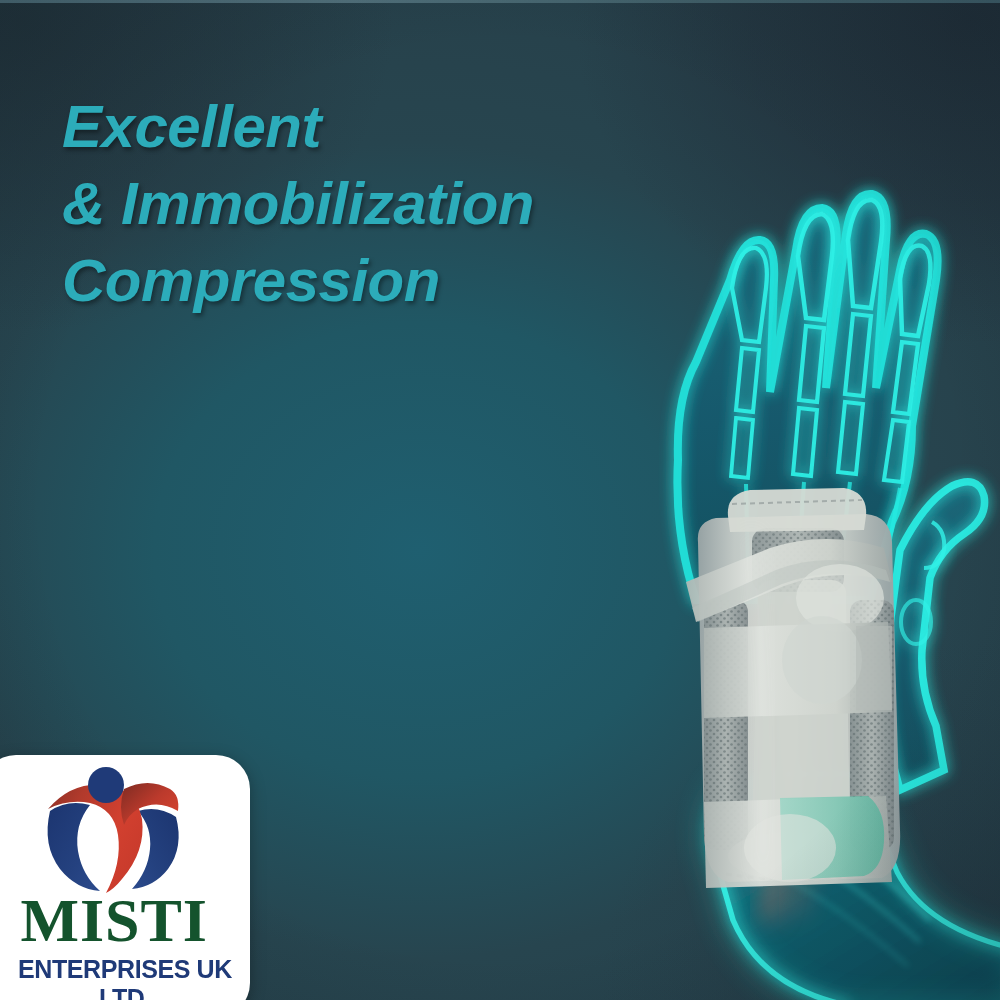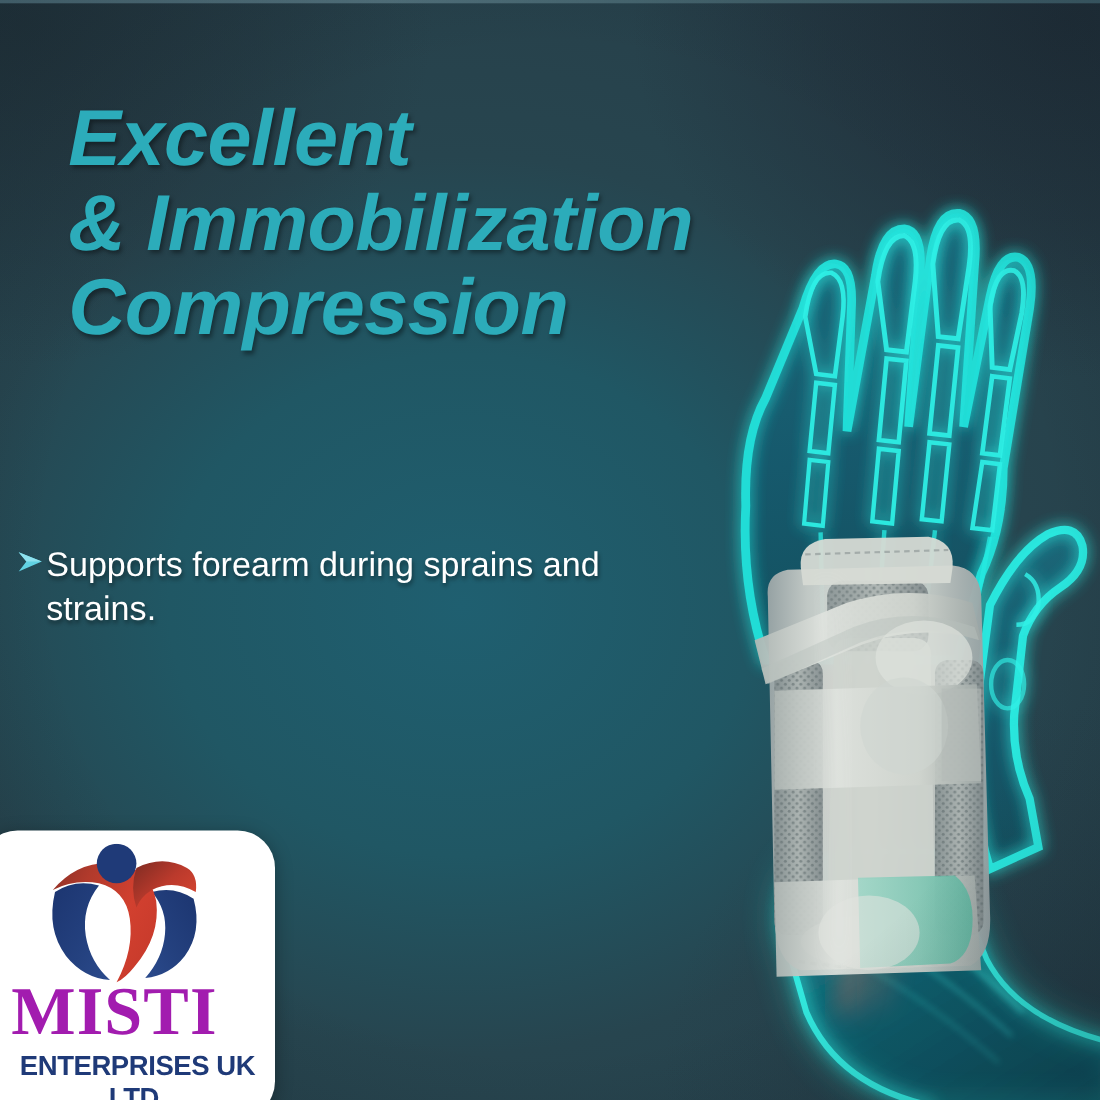--- a/index.html
+++ b/index.html
@@ -53,21 +53,21 @@
     background: linear-gradient(90deg, #4b6b77 0%, #5b7b86 35%, #476871 70%, #3e606b 100%);
     opacity: .75;
   }
 
   
   .headline {
     position: absolute;
     left: 62px;
     top: 88px;
     width: 640px;
-    font-size: 72px;
+    font-size: 60px;
     font-weight: bold;
     font-style: italic;
     line-height: 77px;
     letter-spacing: -0.5px;
     color: #2cacba;
     text-shadow: 2px 3px 4px rgba(0,0,0,0.38);
   }
   .headline .hl-line { display: block; white-space: nowrap; }
 
   
@@ -137,27 +137,27 @@
     top: 12px;
     width: 150px;
     height: 128px;
   }
   .logo-mark svg { display: block; }
   .logo-wordmark {
     position: absolute;
     left: 0;
     top: 132px;
     width: 208px;
-    text-align: center;
+    text-align: right;
     font-family: "Liberation Serif", serif;
     font-weight: bold;
     font-size: 62px;
     line-height: 66px;
     letter-spacing: 1px;
-    color: #a21caf;
+    color: #14532d;
   }
   .logo-tagline {
     position: absolute;
     left: 0;
     top: 200px;
     width: 250px;
     text-align: center;
     font-family: "Liberation Sans", sans-serif;
     font-weight: bold;
     font-size: 25px;
@@ -366,29 +366,20 @@
 
   <div class="headline">
     <span class="hl-line">Excellent</span>
     <span class="hl-line">&amp; Immobilization</span>
     <span class="hl-line">Compression</span>
   </div>
 
   <div class="bullets">
 
 
-    <div class="bullet-row indent-tight">
-      <span class="bullet-arrow">
-        <svg width="24" height="22" viewBox="0 0 24 22" xmlns="http://www.w3.org/2000/svg">
-          <path d="M1 2 L22 10.5 L1 19.5 L8 10.5 Z" fill="#61d2e3"></path>
-          <path d="M1 2 L22 10.5 L8 10.5 Z" fill="#8ee2ef"></path>
-        </svg>
-      </span>
-      <span class="bullet-text">Supports forearm during sprains and strains.</span>
-    </div>
 
   </div>
 
   <div class="logo-card">
     <div class="logo-inner">
 
       <div class="logo-mark">
         <svg width="150" height="128" viewBox="0 0 150 128" xmlns="http://www.w3.org/2000/svg">
           <defs>
             <linearGradient id="redSwoosh" x1="0" y1="0" x2="1" y2="0.6">

